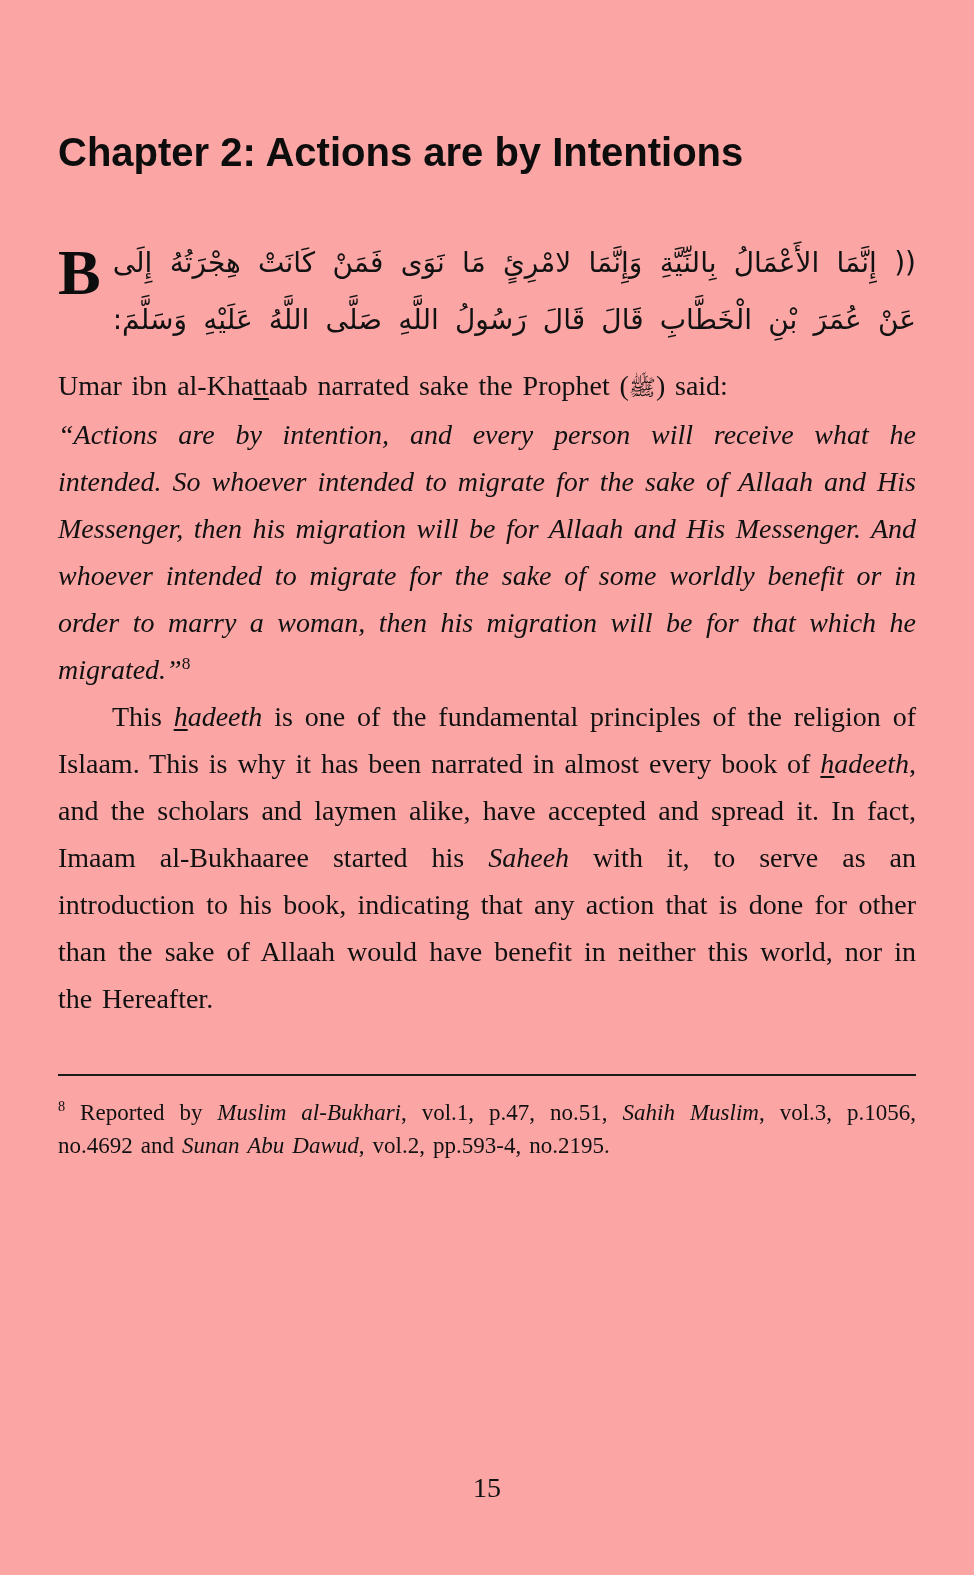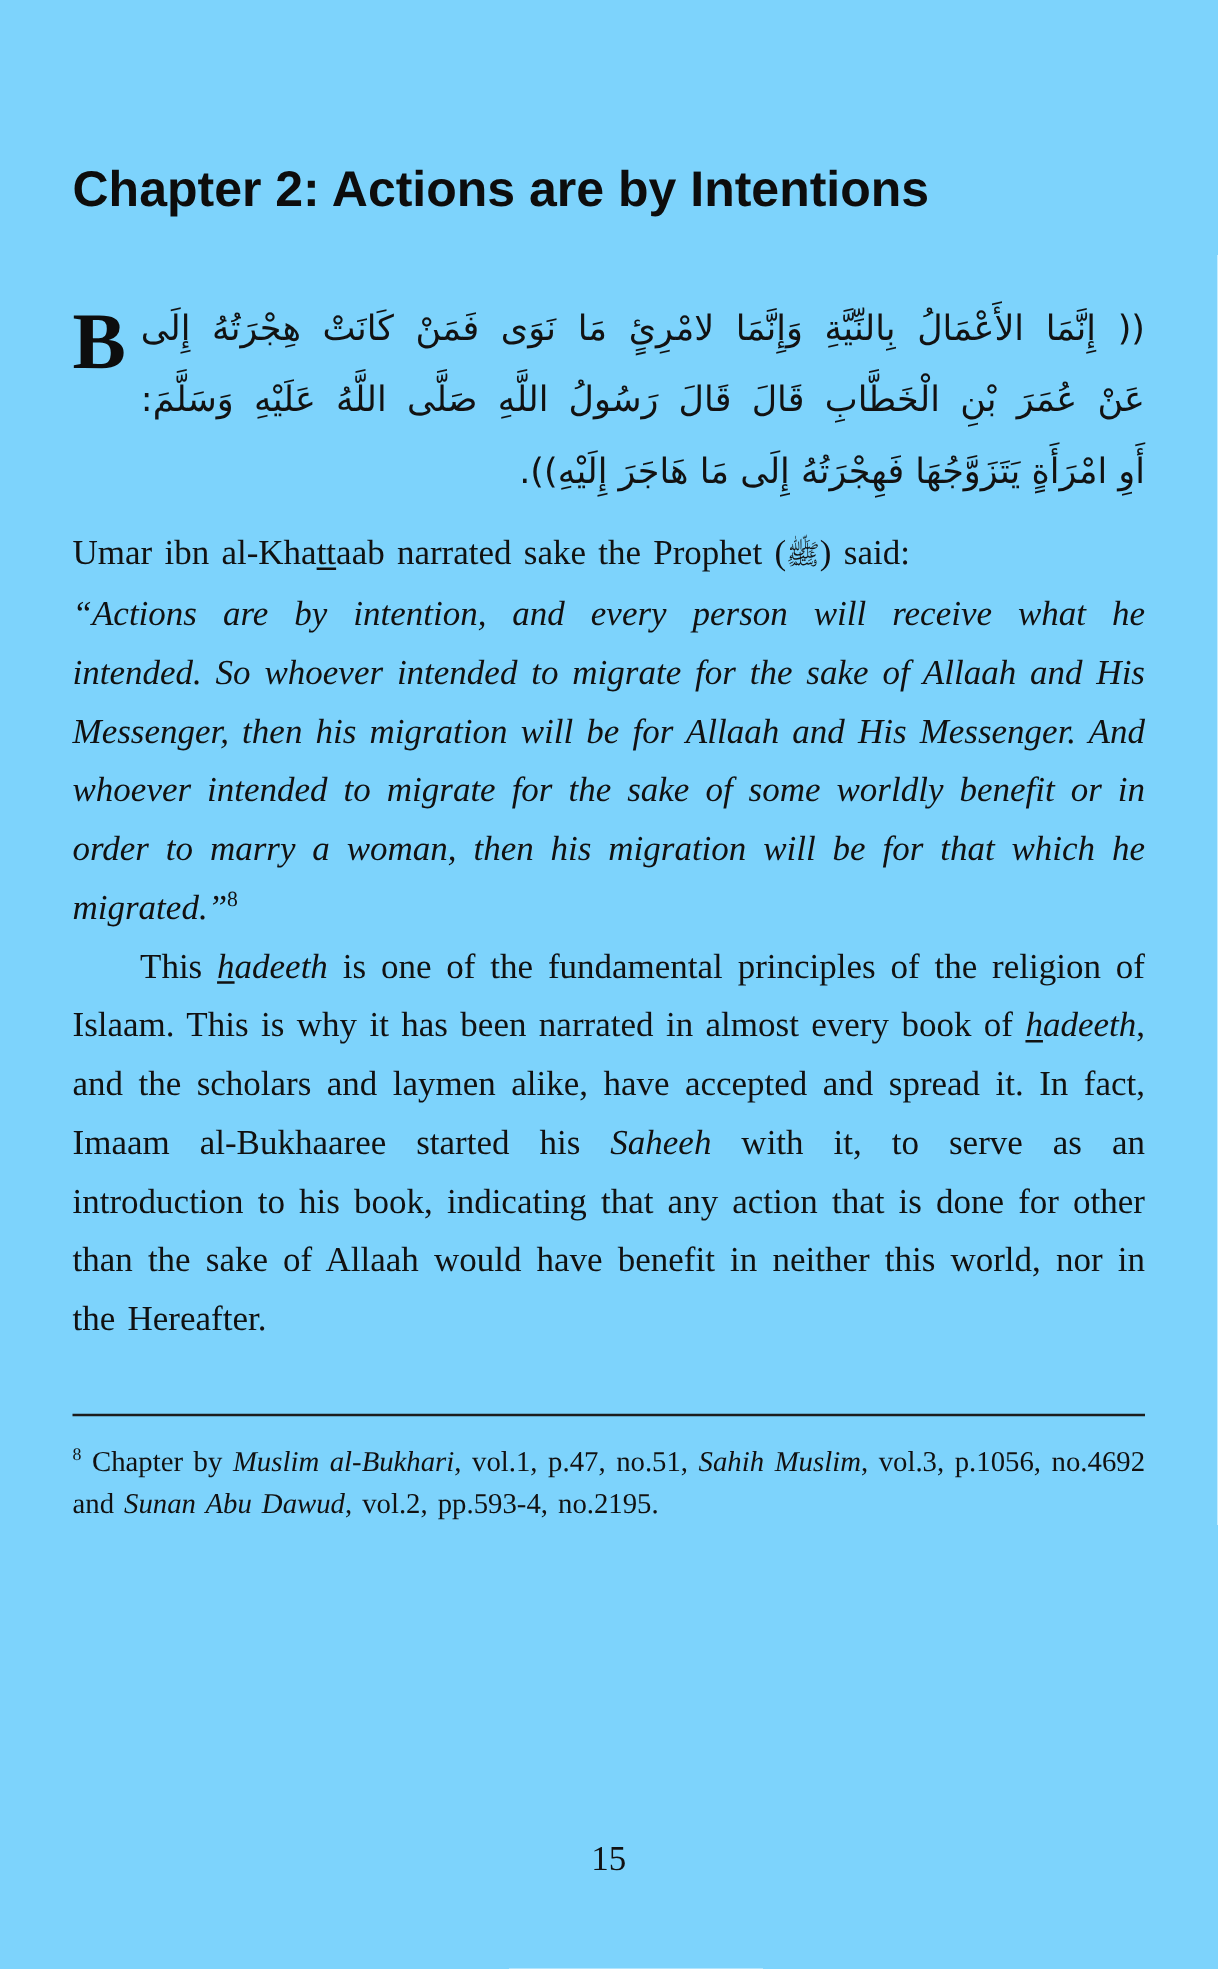--- a/index.html
+++ b/index.html
@@ -5,21 +5,21 @@
   html, body {
     margin: 0;
     padding: 0;
     background: #ffffff;
   }
   .page {
     position: relative;
     width: 974px;
     height: 1575px;
     margin: 0 auto;
-    background: #7dd3fc;
+    background: #fca5a5;
     box-sizing: border-box;
     padding: 128px 58px 40px 58px;
     color: #111;
     font-family: "Liberation Serif", "DejaVu Serif", serif;
     font-size: 28px;
     line-height: 47px;
     overflow: hidden;
   }
   .chapter-title {
     font-family: "Liberation Sans", "DejaVu Sans", sans-serif;
@@ -98,28 +98,27 @@
 
   <h1 class="chapter-title">Chapter 2: Actions are by Intentions</h1>
 
   <p class="intro justify">
     <span class="drop-cap">B</span>
   </p>
 
   <div class="arabic-block">
     <div class="arabic-line">(( إِنَّمَا الأَعْمَالُ بِالنِّيَّةِ وَإِنَّمَا لامْرِئٍ مَا نَوَى فَمَنْ كَانَتْ هِجْرَتُهُ إِلَى</div>
     <div class="arabic-line">عَنْ عُمَرَ بْنِ الْخَطَّابِ قَالَ قَالَ رَسُولُ اللَّهِ صَلَّى اللَّهُ عَلَيْهِ وَسَلَّمَ:</div>
-    <div class="arabic-line last">أَوِ امْرَأَةٍ يَتَزَوَّجُهَا فَهِجْرَتُهُ إِلَى مَا هَاجَرَ إِلَيْهِ)).</div>
   </div>
 
   <p class="justify"><span>Umar ibn al-Kha</span><span class="ul">tt</span><span>aab narrated sake the Prophet (</span><span class="saw">ﷺ</span><span>) said:</span></p>
 
   <p class="justify"><span class="it">“Actions are by intention, and every person will receive what he intended.  So whoever intended to migrate for the sake of Allaah and His Messenger, then his  migration will be for Allaah and His Messenger. And whoever intended to migrate for the sake of some worldly benefit or in order to  marry a woman, then his migration will be for that which he migrated.”</span><sup>8</sup></p>
 
   <p class="justify commentary"><span>This </span><span class="it ul">h</span><span class="it">adeeth</span><span> is one of the fundamental principles of the religion of Islaam. This is why  it has been narrated in almost every book  of </span><span class="it ul">h</span><span class="it">adeeth</span><span>, and the scholars and laymen alike, have accepted and spread  it. In fact, Imaam al-Bukhaaree started his </span><span class="it">Saheeh</span><span> with it, to serve as an introduction to his book, indicating that any action that is done for other than the sake of Allaah would have benefit in neither this world, nor in the Hereafter.</span></p>
 
   <div class="footnote-block">
-    <p class="justify"><sup>8</sup><span> Chapter by </span><span class="it">Muslim al-Bukhari</span><span>, vol.1, p.47, no.51, </span><span class="it">Sahih Muslim</span><span>, vol.3, p.1056, no.4692 and </span><span class="it">Sunan Abu Dawud</span><span>, vol.2, pp.593-4, no.2195.</span></p>
+    <p class="justify"><sup>8</sup><span> Reported by </span><span class="it">Muslim al-Bukhari</span><span>, vol.1, p.47, no.51, </span><span class="it">Sahih Muslim</span><span>, vol.3, p.1056, no.4692 and </span><span class="it">Sunan Abu Dawud</span><span>, vol.2, pp.593-4, no.2195.</span></p>
   </div>
 
   <div class="page-number">15</div>
 
 </div>
 
 </body></html>

